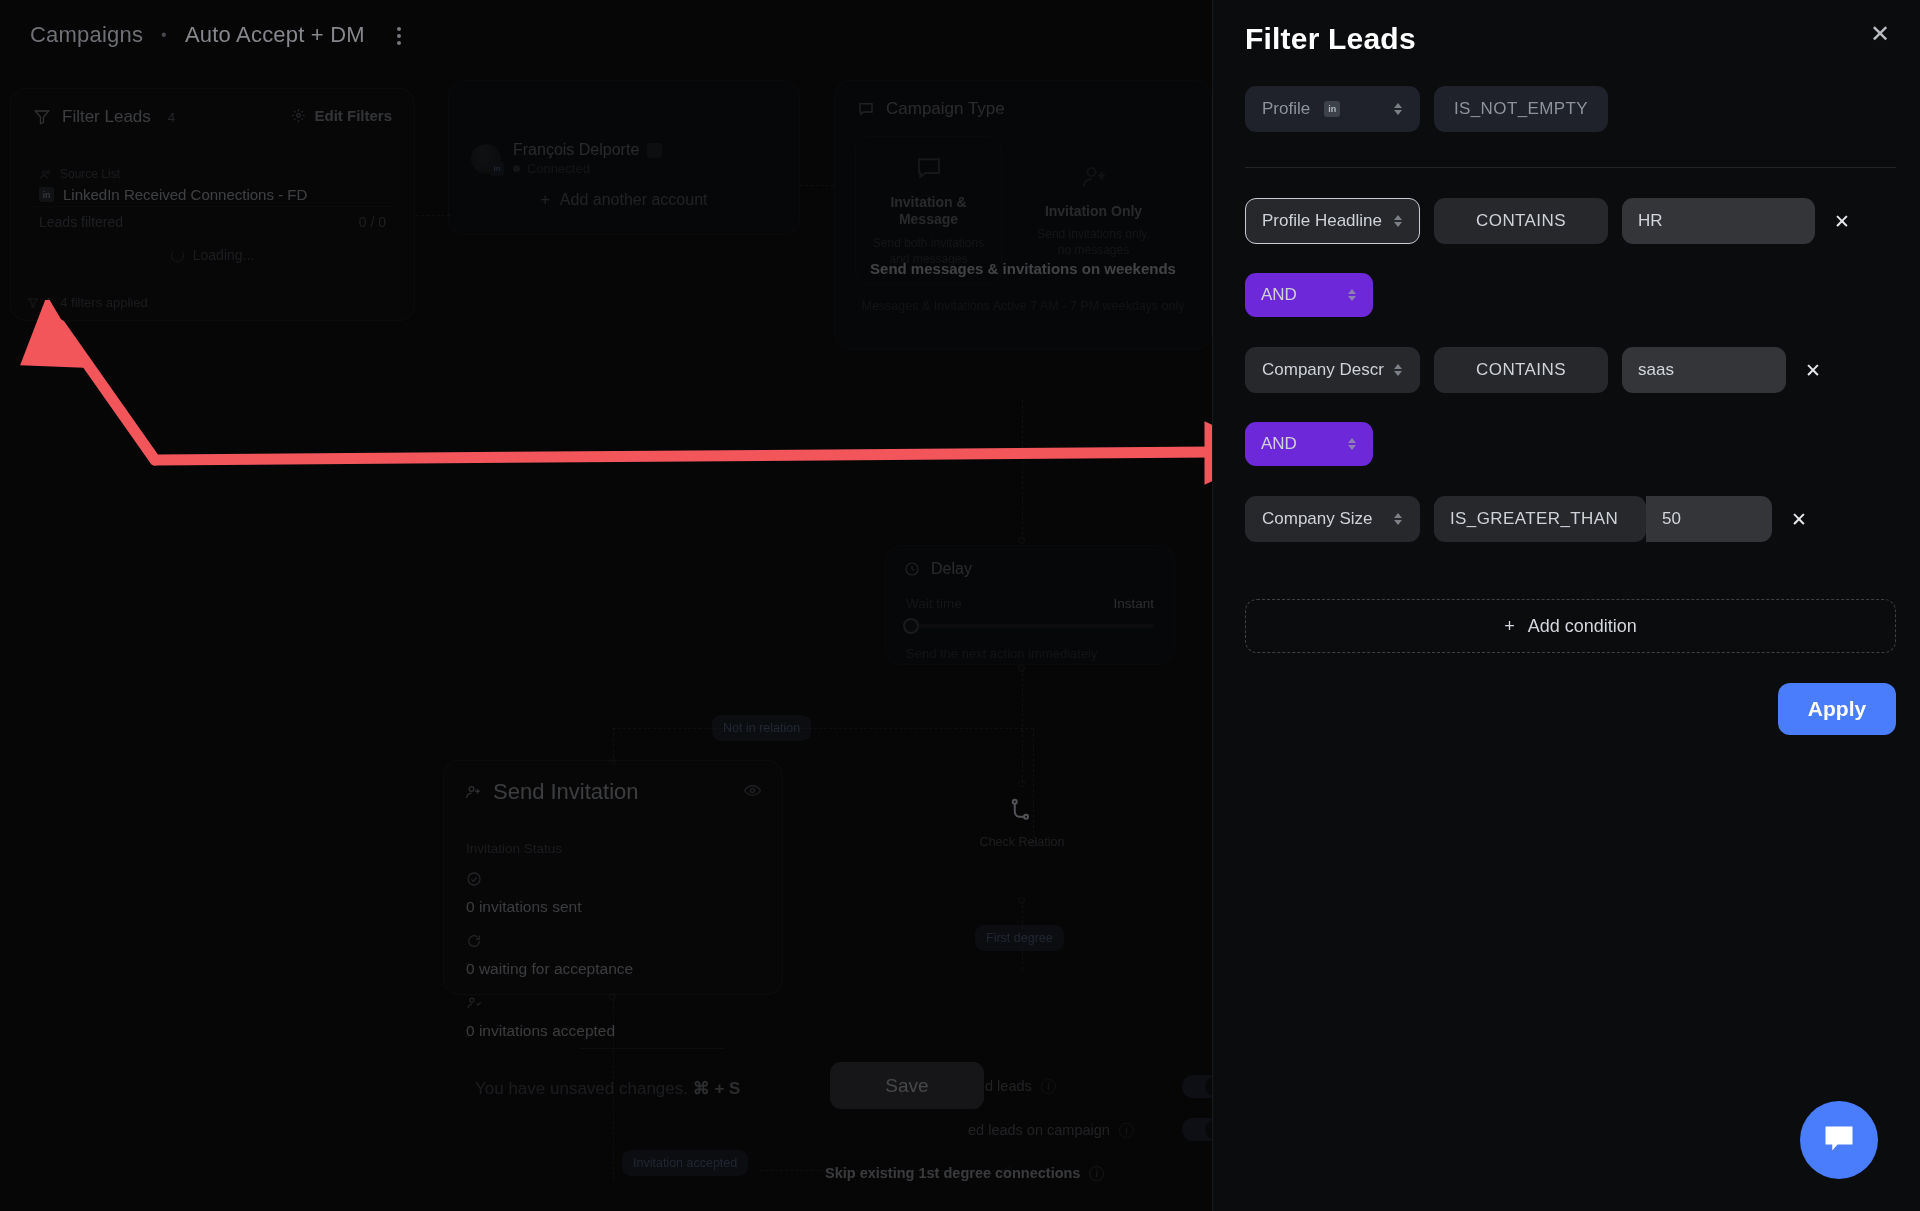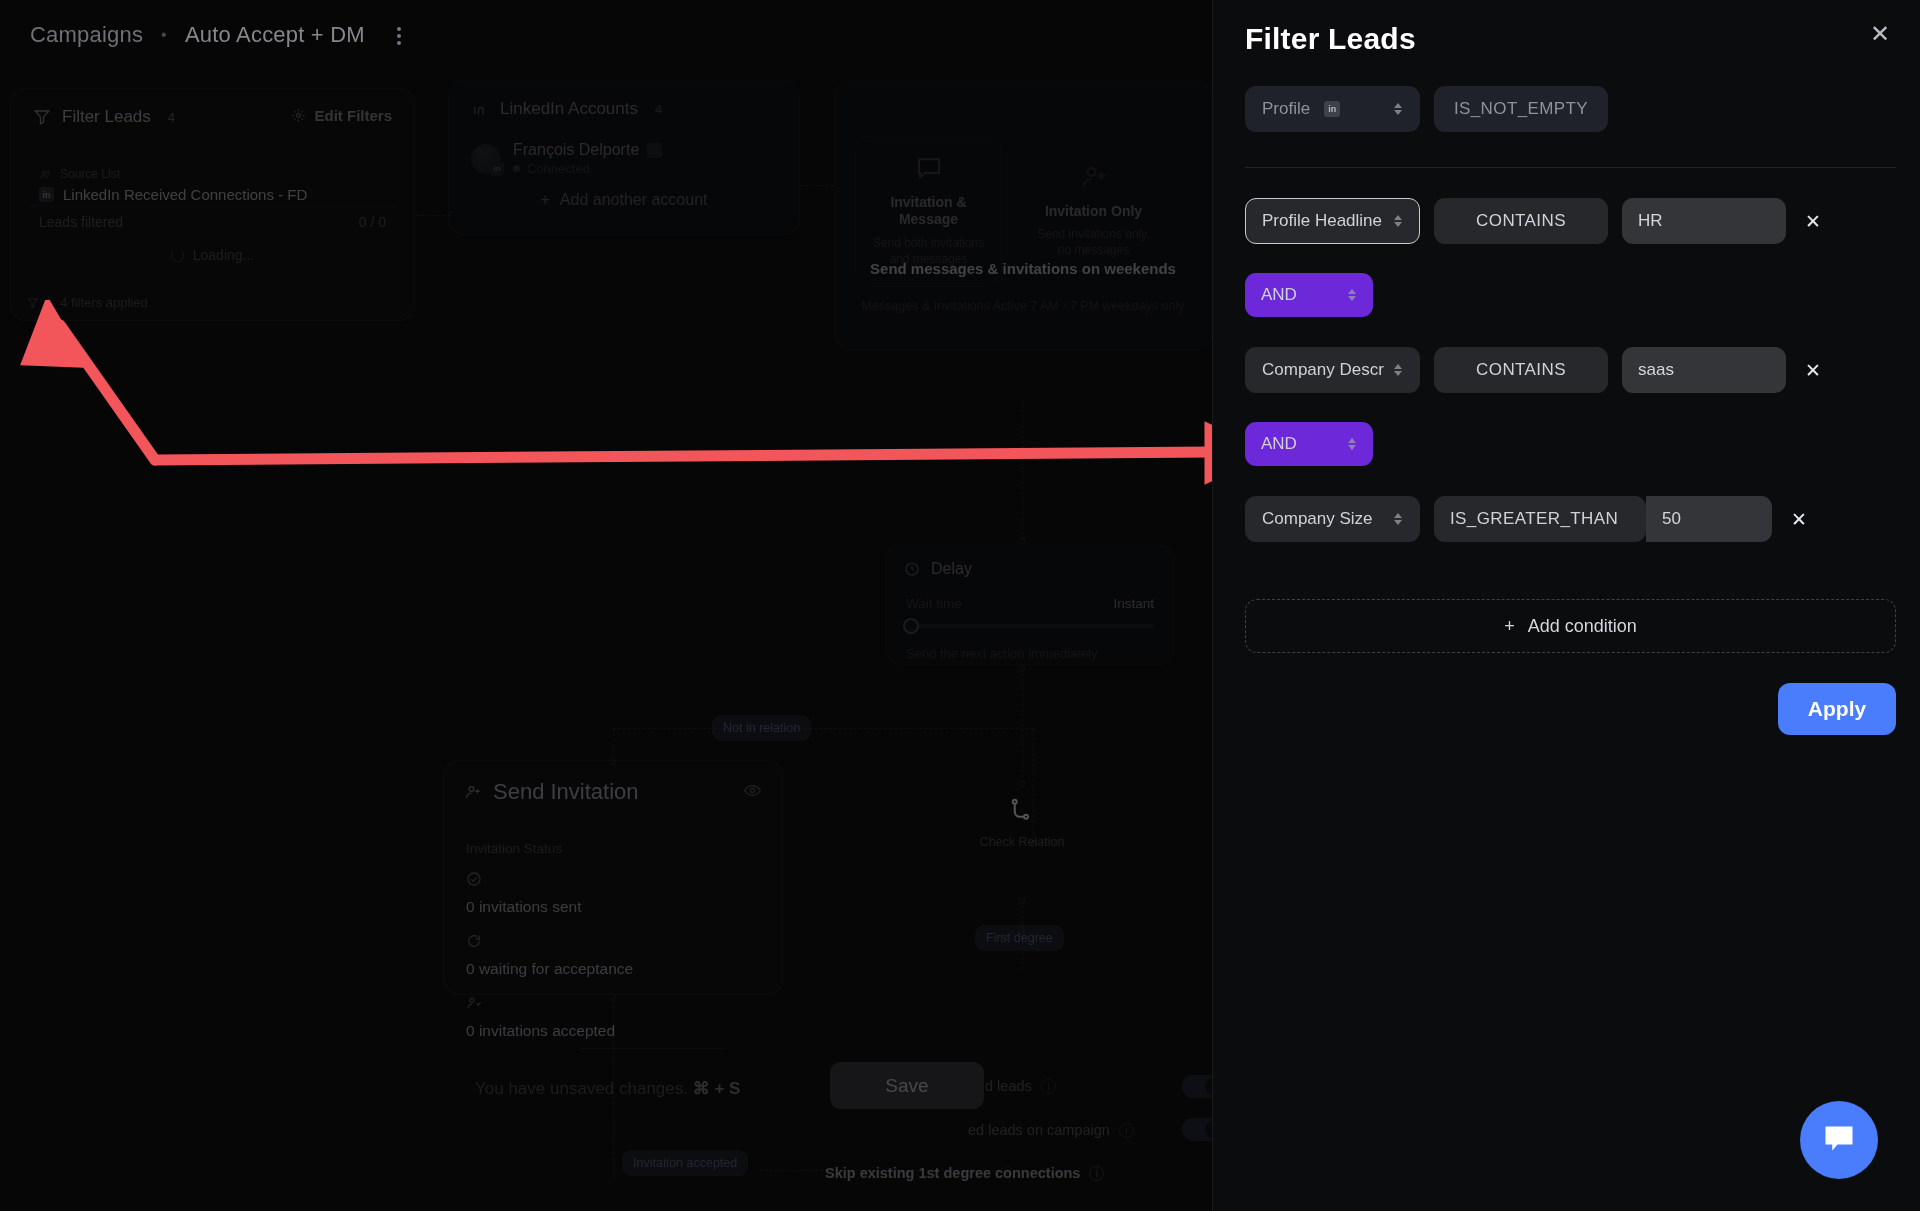--- a/index.html
+++ b/index.html
@@ -350,29 +350,20 @@
                 <path d="M3 4h18l-7 8v7l-4 2v-9z"></path>
               </svg>
           </span>
           <span>4</span>
         </span>
         <span>4 filters applied</span>
       </div>
     </div>
 
     <div class="node dim2" id="li-node">
-      <div class="node-head">
-        <span class="ico">
-          <svg viewBox="0 0 24 24" fill="none" stroke="#b9bcc2" stroke-width="1.8">
-              <path d="M5 9v10M5 5.5v.01M10 19v-6a3 3 0 016 0v6"></path>
-            </svg>
-        </span>
-        <span>LinkedIn Accounts</span>
-        <span class="count">4</span>
-      </div>
       <div id="li-acct">
         <span class="avatar">
           <span class="li-mini">in</span>
         </span>
         <span>
           <span class="acct-name">
             <span>François Delporte</span>
             <span class="li-badge"></span>
           </span>
           <span class="acct-status">
@@ -381,20 +372,28 @@
           </span>
         </span>
       </div>
       <div id="add-acct">
         <span>+</span>
         <span>Add another account</span>
       </div>
     </div>
 
     <div class="node dim2" id="ct-node">
+      <div class="node-head">
+        <span class="ico">
+          <svg viewBox="0 0 24 24" fill="none" stroke="#b9bcc2" stroke-width="1.8">
+              <path d="M4 5h16v11H9l-4 3v-3H4z"></path>
+            </svg>
+        </span>
+        <span>Campaign Type</span>
+      </div>
       <div class="ct-options">
         <div class="ct-card">
           <span class="ico ct-ico">
             <svg viewBox="0 0 24 24" fill="none" stroke="#9ea1a7" stroke-width="1.6">
                 <path d="M4 5h16v11H9l-4 3v-3H4z"></path>
               </svg>
           </span>
           <span class="ct-title">Invitation &amp; Message</span>
           <span class="ct-desc">Send both invitations and messages</span>
         </div>
@@ -574,21 +573,21 @@
 
     <div class="cond-row" style="top:198px">
       <div class="sel focused" style="width:175px">
         <span class="label">Profile Headline</span>
         <span class="chev">
             <span class="up"></span>
             <span class="dn"></span>
           </span>
       </div>
       <div class="op" style="width:174px">CONTAINS</div>
-      <input class="val" style="width: 164px;" value="HR">
+      <input class="val" style="width: 193px;" value="HR">
       <button class="del-x">✕</button>
     </div>
 
     <div class="cond-row" style="top:273px">
       <div class="logic">
         <span>AND</span>
         <span class="chev">
             <span class="up"></span>
             <span class="dn"></span>
           </span>

